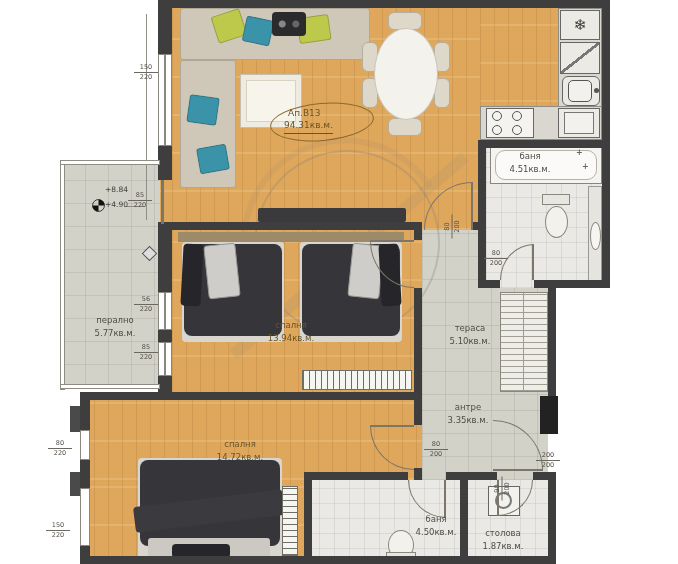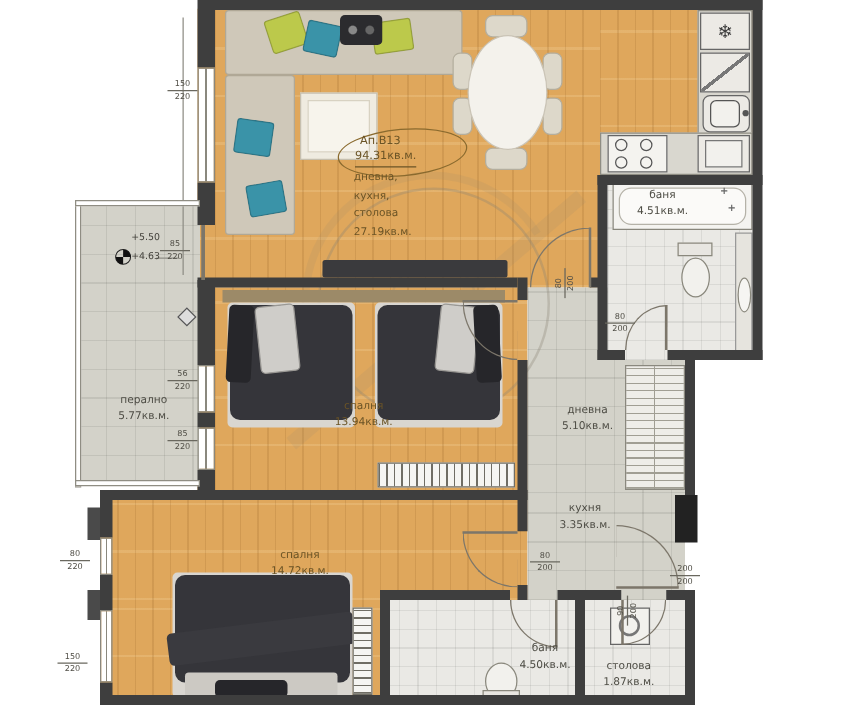--- a/index.html
+++ b/index.html
@@ -213,62 +213,56 @@
   <div class="arc" style="left:497px;top:480px;width:36px;height:36px;border-right-width:1px;border-bottom-width:1px;border-radius:0 0 100% 0;"></div>
   <div class="leaf" style="left:497px;top:480px;width:2px;height:36px;"></div>
   <div class="arc" style="left:493px;top:420px;width:50px;height:50px;border-top-width:1px;border-right-width:1px;border-radius:0 100% 0 0;"></div>
   <div class="leaf" style="left:493px;top:469px;width:50px;height:2px;"></div>
   <div class="arc" style="left:500px;top:244px;width:34px;height:36px;border-top-width:1px;border-left-width:1px;border-radius:100% 0 0 0;"></div>
   <div class="leaf" style="left:532px;top:244px;width:2px;height:36px;"></div>
 
   <div class="apt-ring" style="left:270px;top:103px;width:102px;height:36px;"></div>
   <div class="rlabel" style="left:288px;top:107px;font-size:9px;">Ап.В13</div>
   <div class="rlabel" style="left:284px;top:119px;font-size:9px;border-bottom:1px solid #6b5426;padding-bottom:1px;">94.31кв.м.</div>
-  <div class="rlabel" style="left:283px;top:135px;text-align:left;line-height:14.5px;">
-    <div>дневна,</div>
-    <div>кухня,</div>
-    <div>столова</div>
-    <div>27.19кв.м.</div>
-  </div>
   <div class="rlabel" style="left:256px;top:319px;width:70px;">
     <div>спалня</div>
     <div>13.94кв.м.</div>
   </div>
   <div class="rlabel" style="left:205px;top:438px;width:70px;">
     <div>спалня</div>
     <div>14.72кв.м.</div>
   </div>
   <div class="rlabel grey" style="left:85px;top:314px;width:60px;">
     <div>перално</div>
     <div>5.77кв.м.</div>
   </div>
   <div class="rlabel grey" style="left:440px;top:322px;width:60px;">
-    <div>дневна</div>
+    <div>тераса</div>
     <div>5.10кв.м.</div>
   </div>
   <div class="rlabel grey" style="left:438px;top:401px;width:60px;">
-    <div>кухня</div>
+    <div>антре</div>
     <div>3.35кв.м.</div>
   </div>
   <div class="rlabel grey" style="left:500px;top:150px;width:60px;">
     <div>баня</div>
     <div>4.51кв.м.</div>
   </div>
   <div class="rlabel grey" style="left:408px;top:513px;width:56px;">
     <div>баня</div>
     <div>4.50кв.м.</div>
   </div>
   <div class="rlabel grey" style="left:475px;top:527px;width:56px;">
     <div>столова</div>
     <div>1.87кв.м.</div>
   </div>
 
   <div class="elev" style="left:105px;top:182px;">
-    <div>+5.50</div>
-    <div>+4.63</div>
+    <div>+8.84</div>
+    <div>+4.90</div>
   </div>
   <svg class="icon" style="left:92px;top:199px;" width="13" height="13" viewBox="0 0 12 12">
     <circle cx="6" cy="6" r="5.5" fill="none" stroke="#222" stroke-width="0.8"></circle>
     <path d="M6,6 L6,0.5 A5.5,5.5 0 0 1 11.5,6 Z" fill="#111"></path>
     <path d="M6,6 L6,11.5 A5.5,5.5 0 0 1 0.5,6 Z" fill="#111"></path>
   </svg>
   <div class="icon" style="left:144px;top:248px;width:9px;height:9px;border:1px solid #555;background:#ddd;transform:rotate(45deg);"></div>
 
   <div class="dim" style="left:134px;top:64px;">
     <span>150</span>

